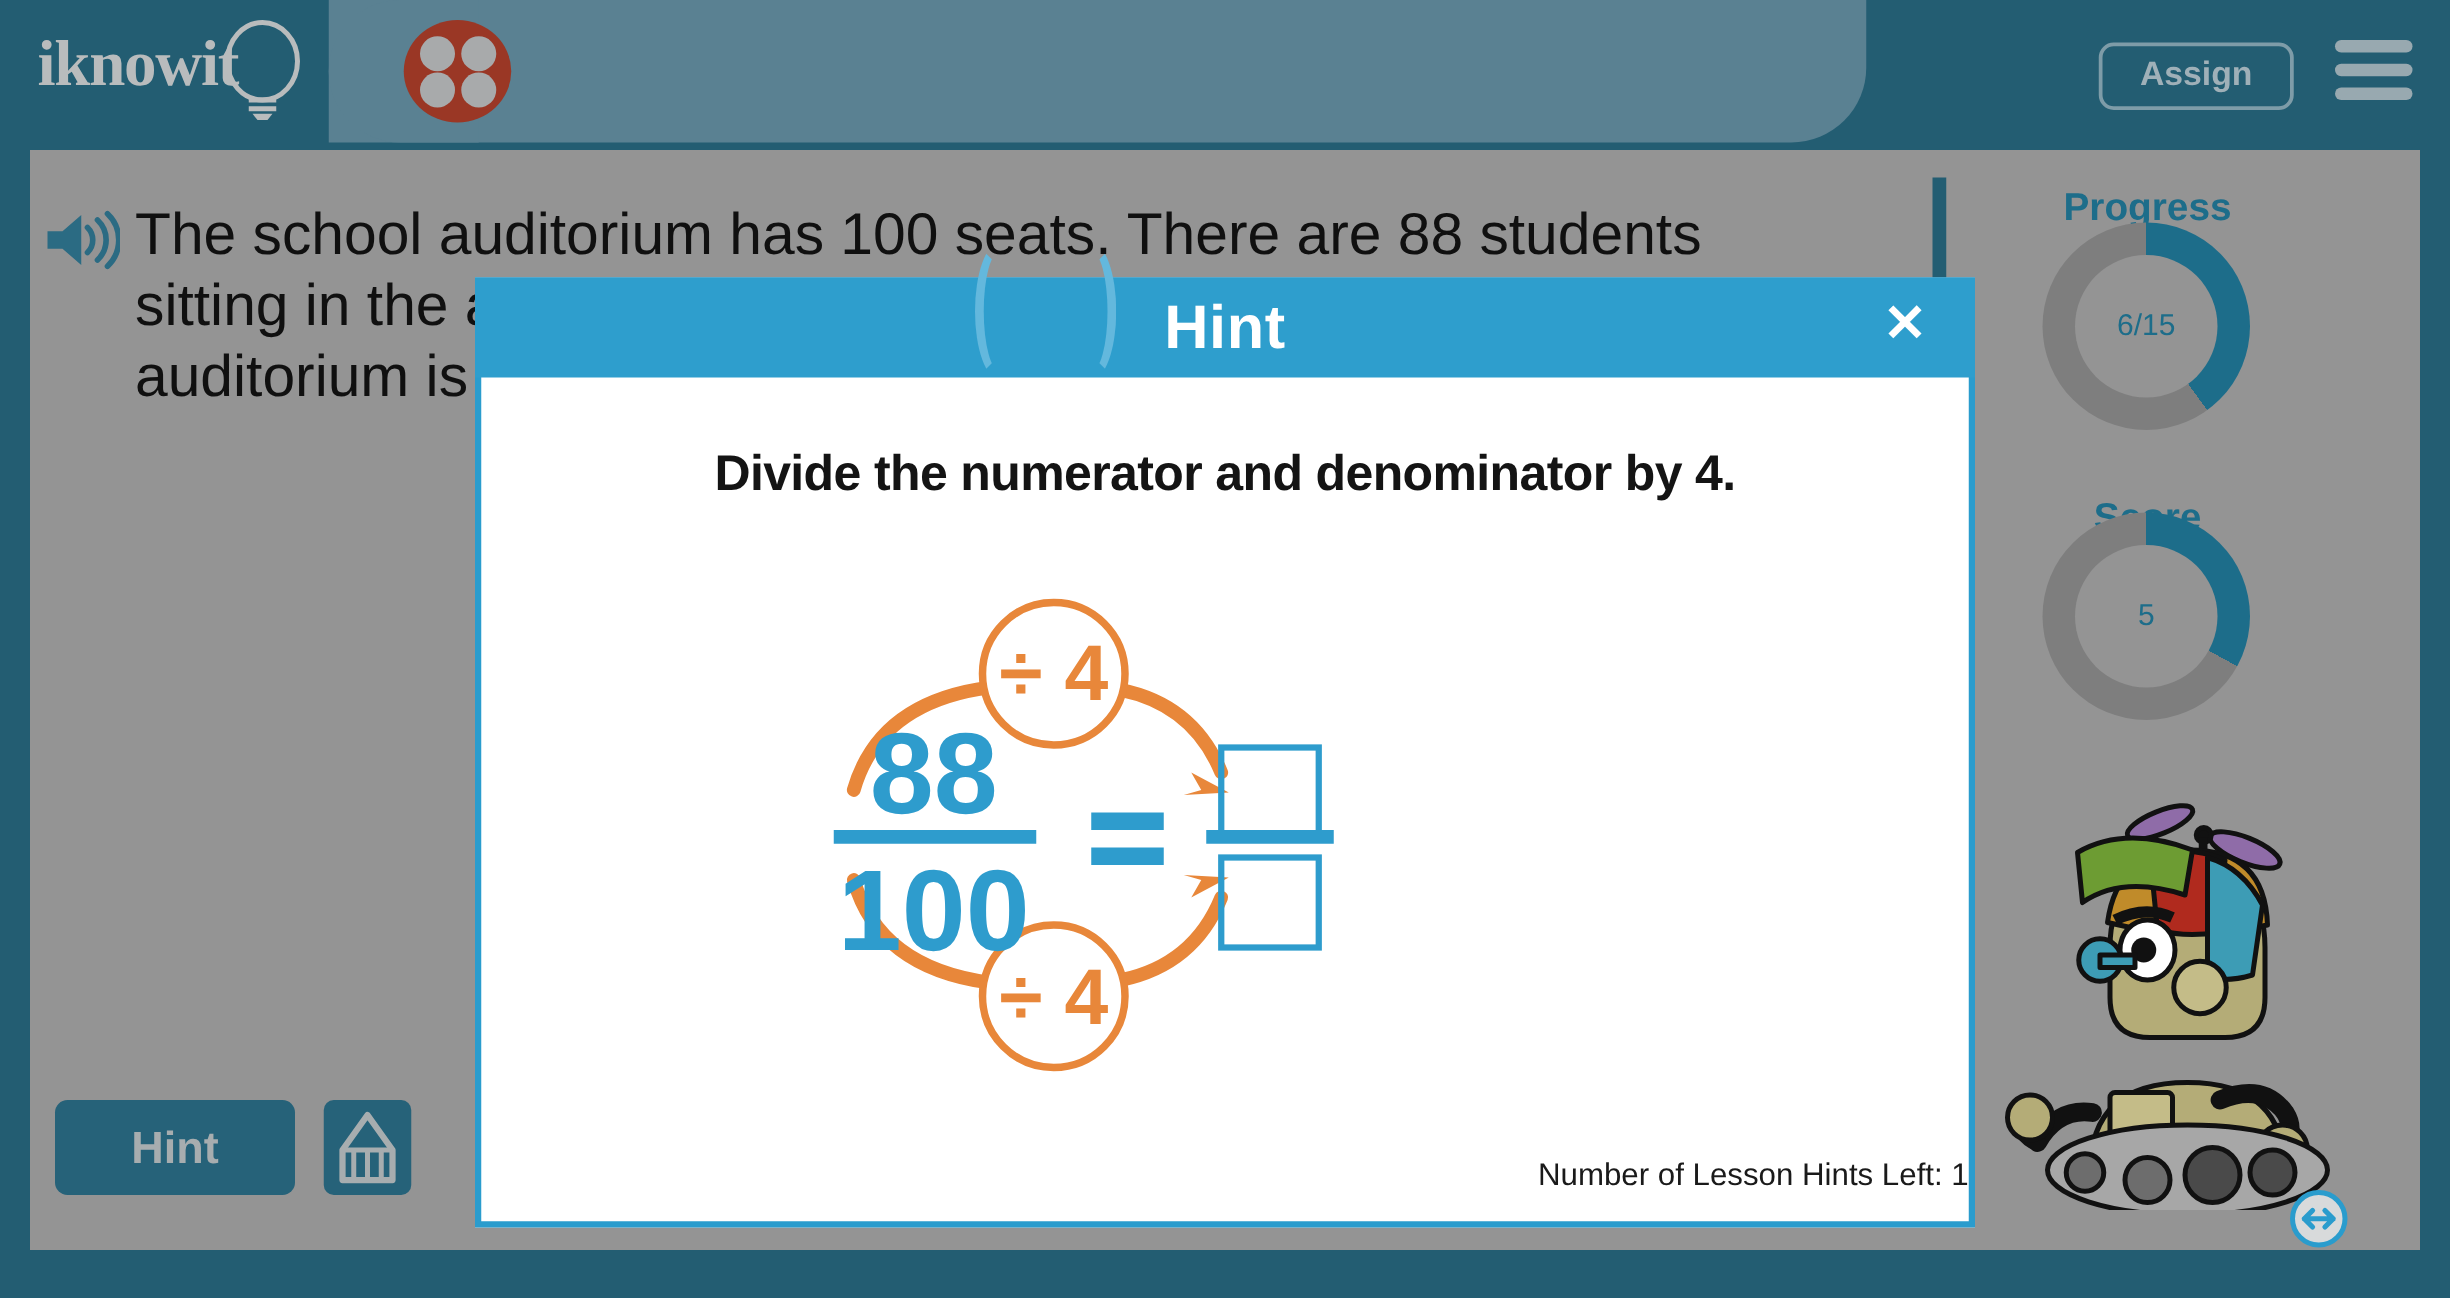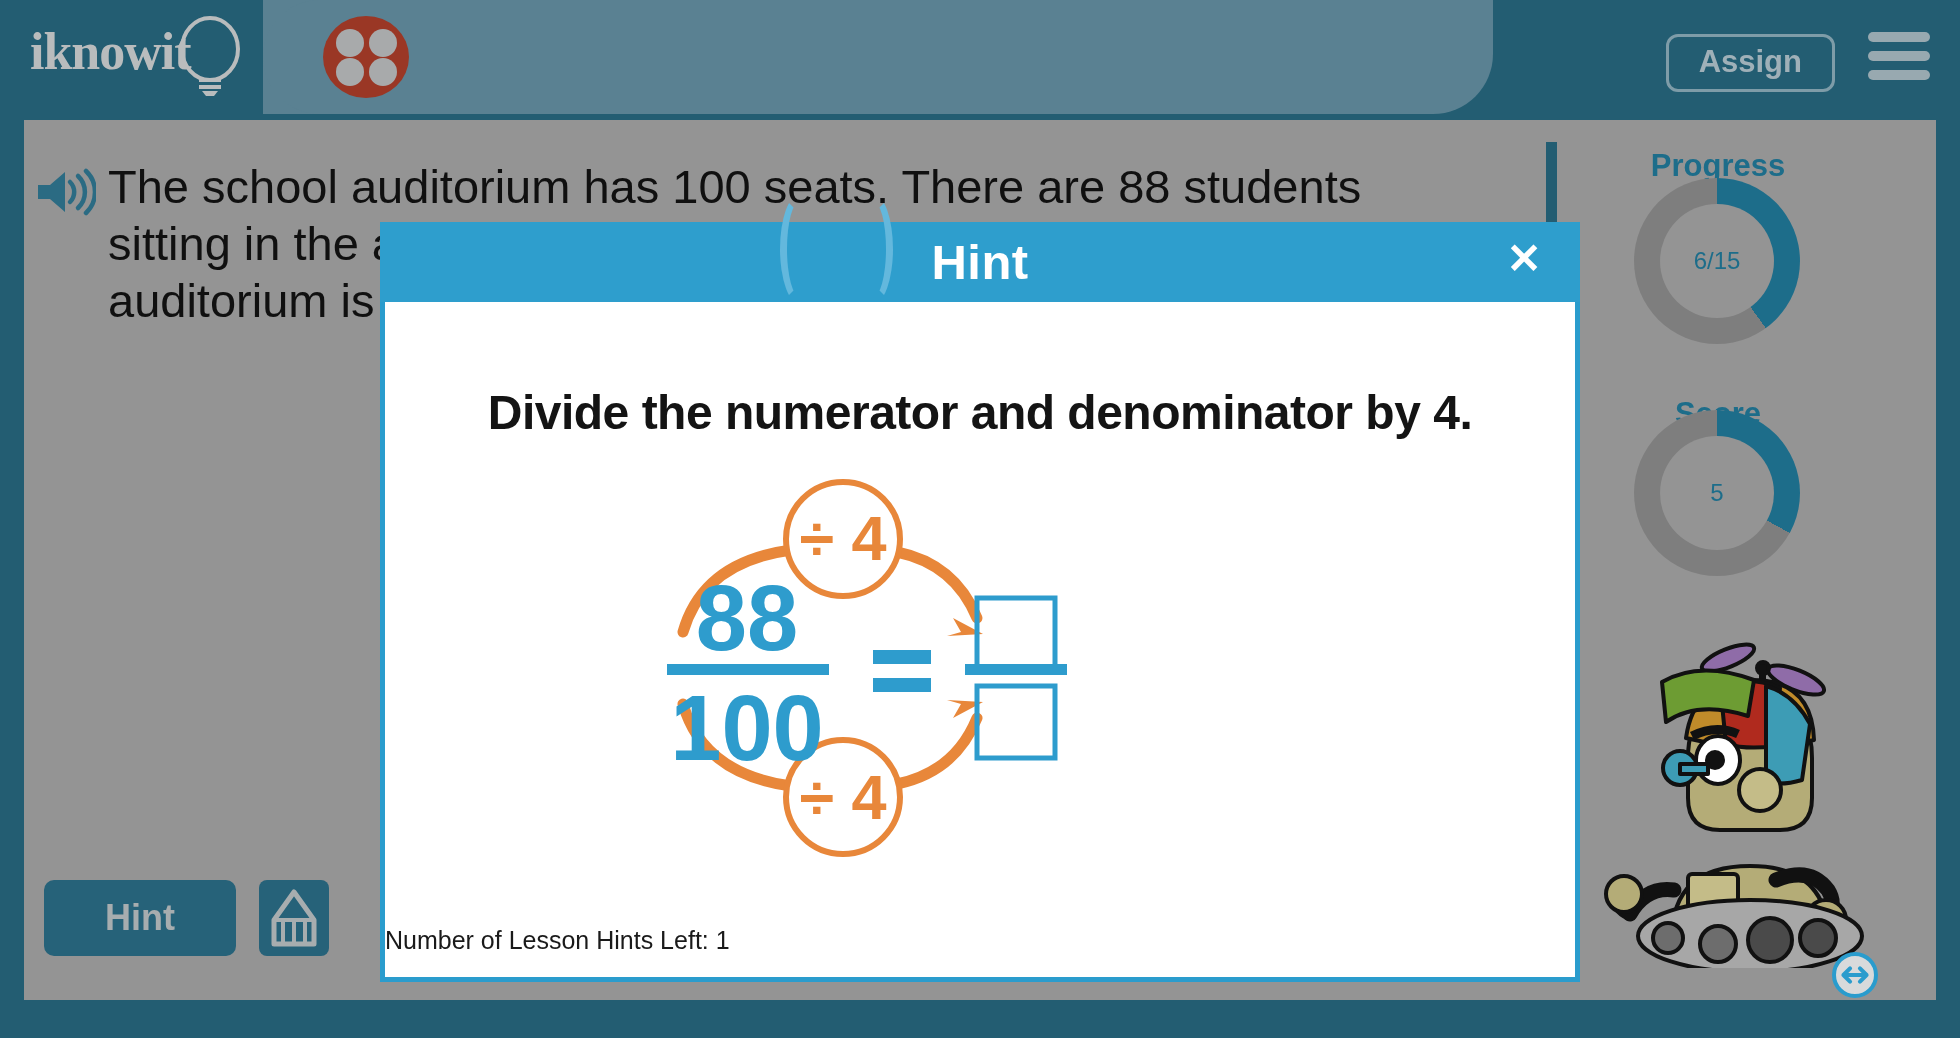--- a/index.html
+++ b/index.html
@@ -40,21 +40,21 @@
   .tab-dot{ position:absolute; width:28px; height:28px; border-radius:50%; background:#a8aaab; }
   #tab-title{
     position:absolute; left:428px; top:27px;
     font-size:40px; color:#161616; font-family:"Liberation Sans", sans-serif;
     letter-spacing:-0.4px;
   }
 
   #assign-btn{
     position:absolute; right:125px; top:34px;
     padding:9px 30px 12px; border:3px solid #7e9ca8; border-radius:12px;
-    background:transparent; color:#9fb0b8; font-size:31px; font-weight:bold;
+    background:transparent; color:#9fb0b8; font-size:27px; font-weight:bold;
     font-family:"Liberation Sans", sans-serif; cursor:pointer; line-height:1;
   }
   #hamburger{
     position:absolute; right:30px; top:32px; width:62px; height:48px; cursor:pointer;
   }
   #hamburger span{
     position:absolute; left:0; width:62px; height:10px; border-radius:5px; background:#98a9b0;
   }
   #hamburger span:nth-child(1){ top:0; }
   #hamburger span:nth-child(2){ top:19px; }
@@ -144,26 +144,26 @@
     font-family:"Liberation Sans", sans-serif; letter-spacing:0.5px;
   }
   #modal-close{
     position:absolute; right:34px; top:14px; width:44px; height:44px;
     color:#ffffff; font-size:42px; font-weight:bold; cursor:pointer;
     display:flex; align-items:center; justify-content:center;
     font-family:"Liberation Sans", sans-serif;
   }
   #hint-text{
     position:absolute; left:0; top:130px; width:1190px; text-align:center;
-    font-size:48px; font-weight:bold; color:#141414;
-    font-family:"Liberation Sans", sans-serif; letter-spacing:-0.5px;margin-top:28px;
+    font-size:40px; font-weight:bold; color:#141414;
+    font-family:"Liberation Sans", sans-serif; letter-spacing:-0.5px;
   }
   #diagram{ position:absolute; left:240px; top:215px; width:740px; height:450px; }
   #hints-left{
-    position:absolute; left:0; bottom:22px; width:1190px; text-align:left;
+    position:absolute; left:0; bottom:22px; width:1190px; text-align:right;
     font-size:25px; color:#1a1a1a; font-family:"Liberation Sans", sans-serif;
   }
 </style>
 </head>
 <body>
 
 <div id="app">
 
   <div id="header">
 

